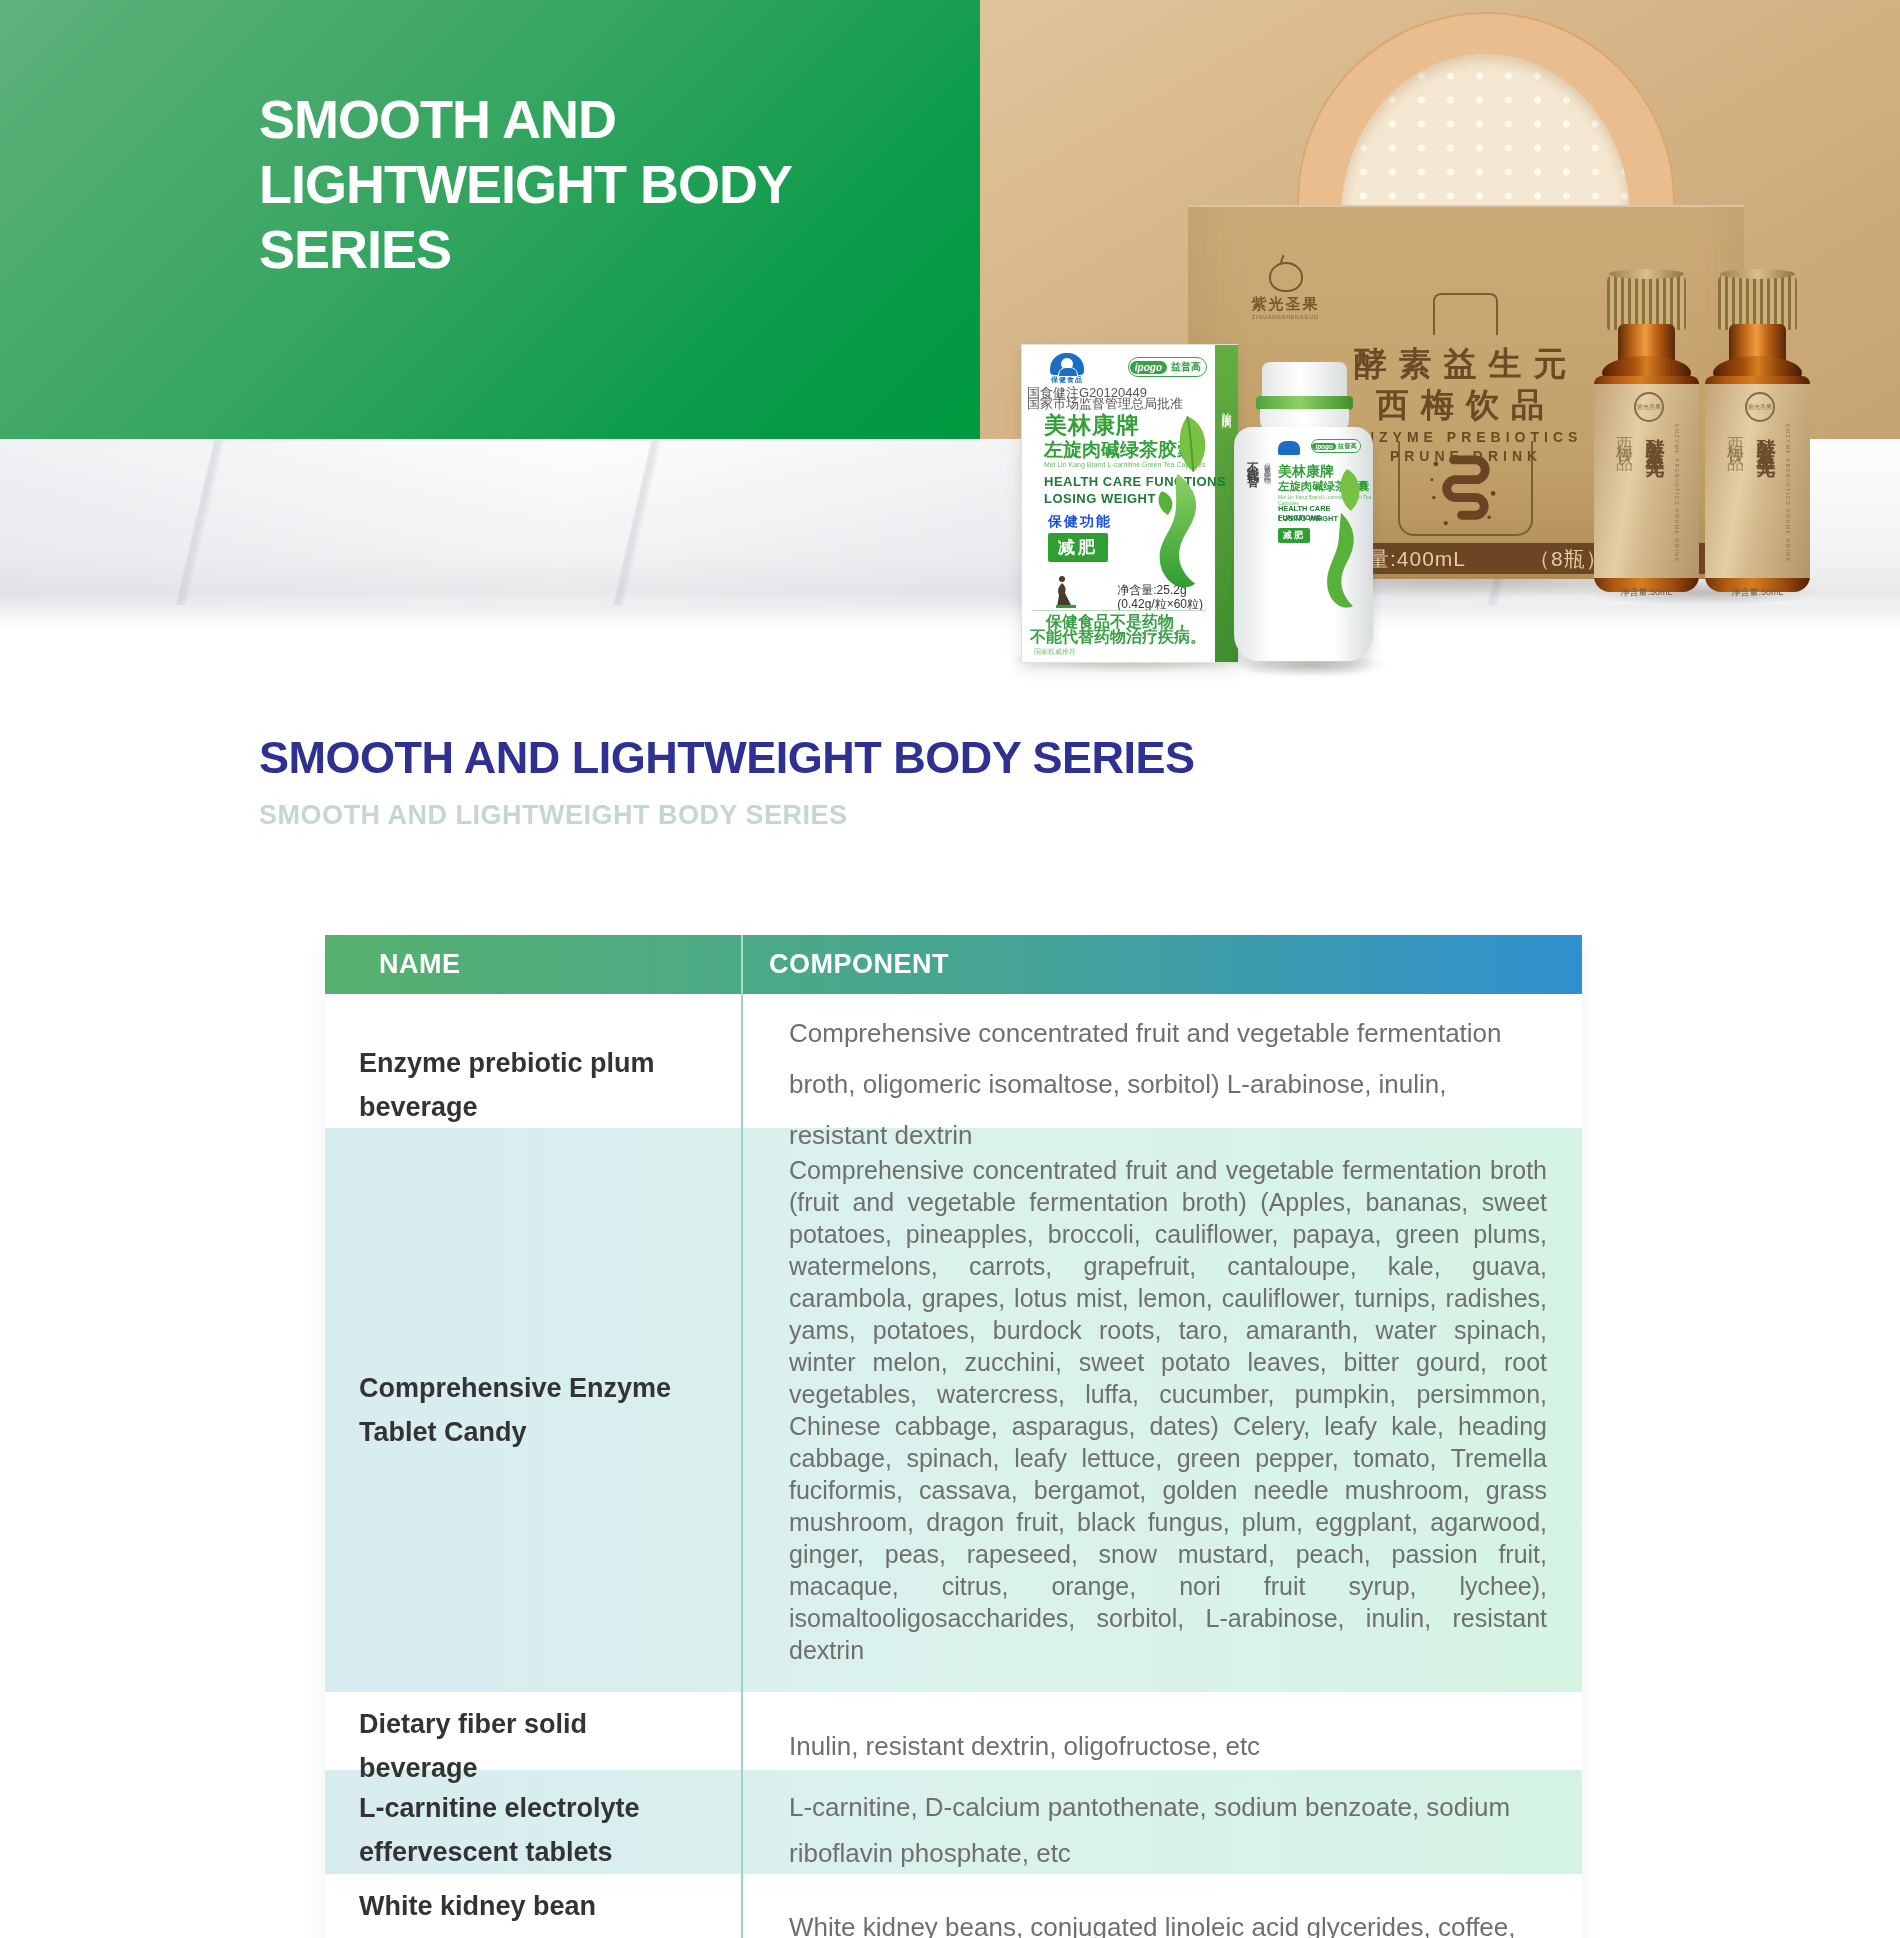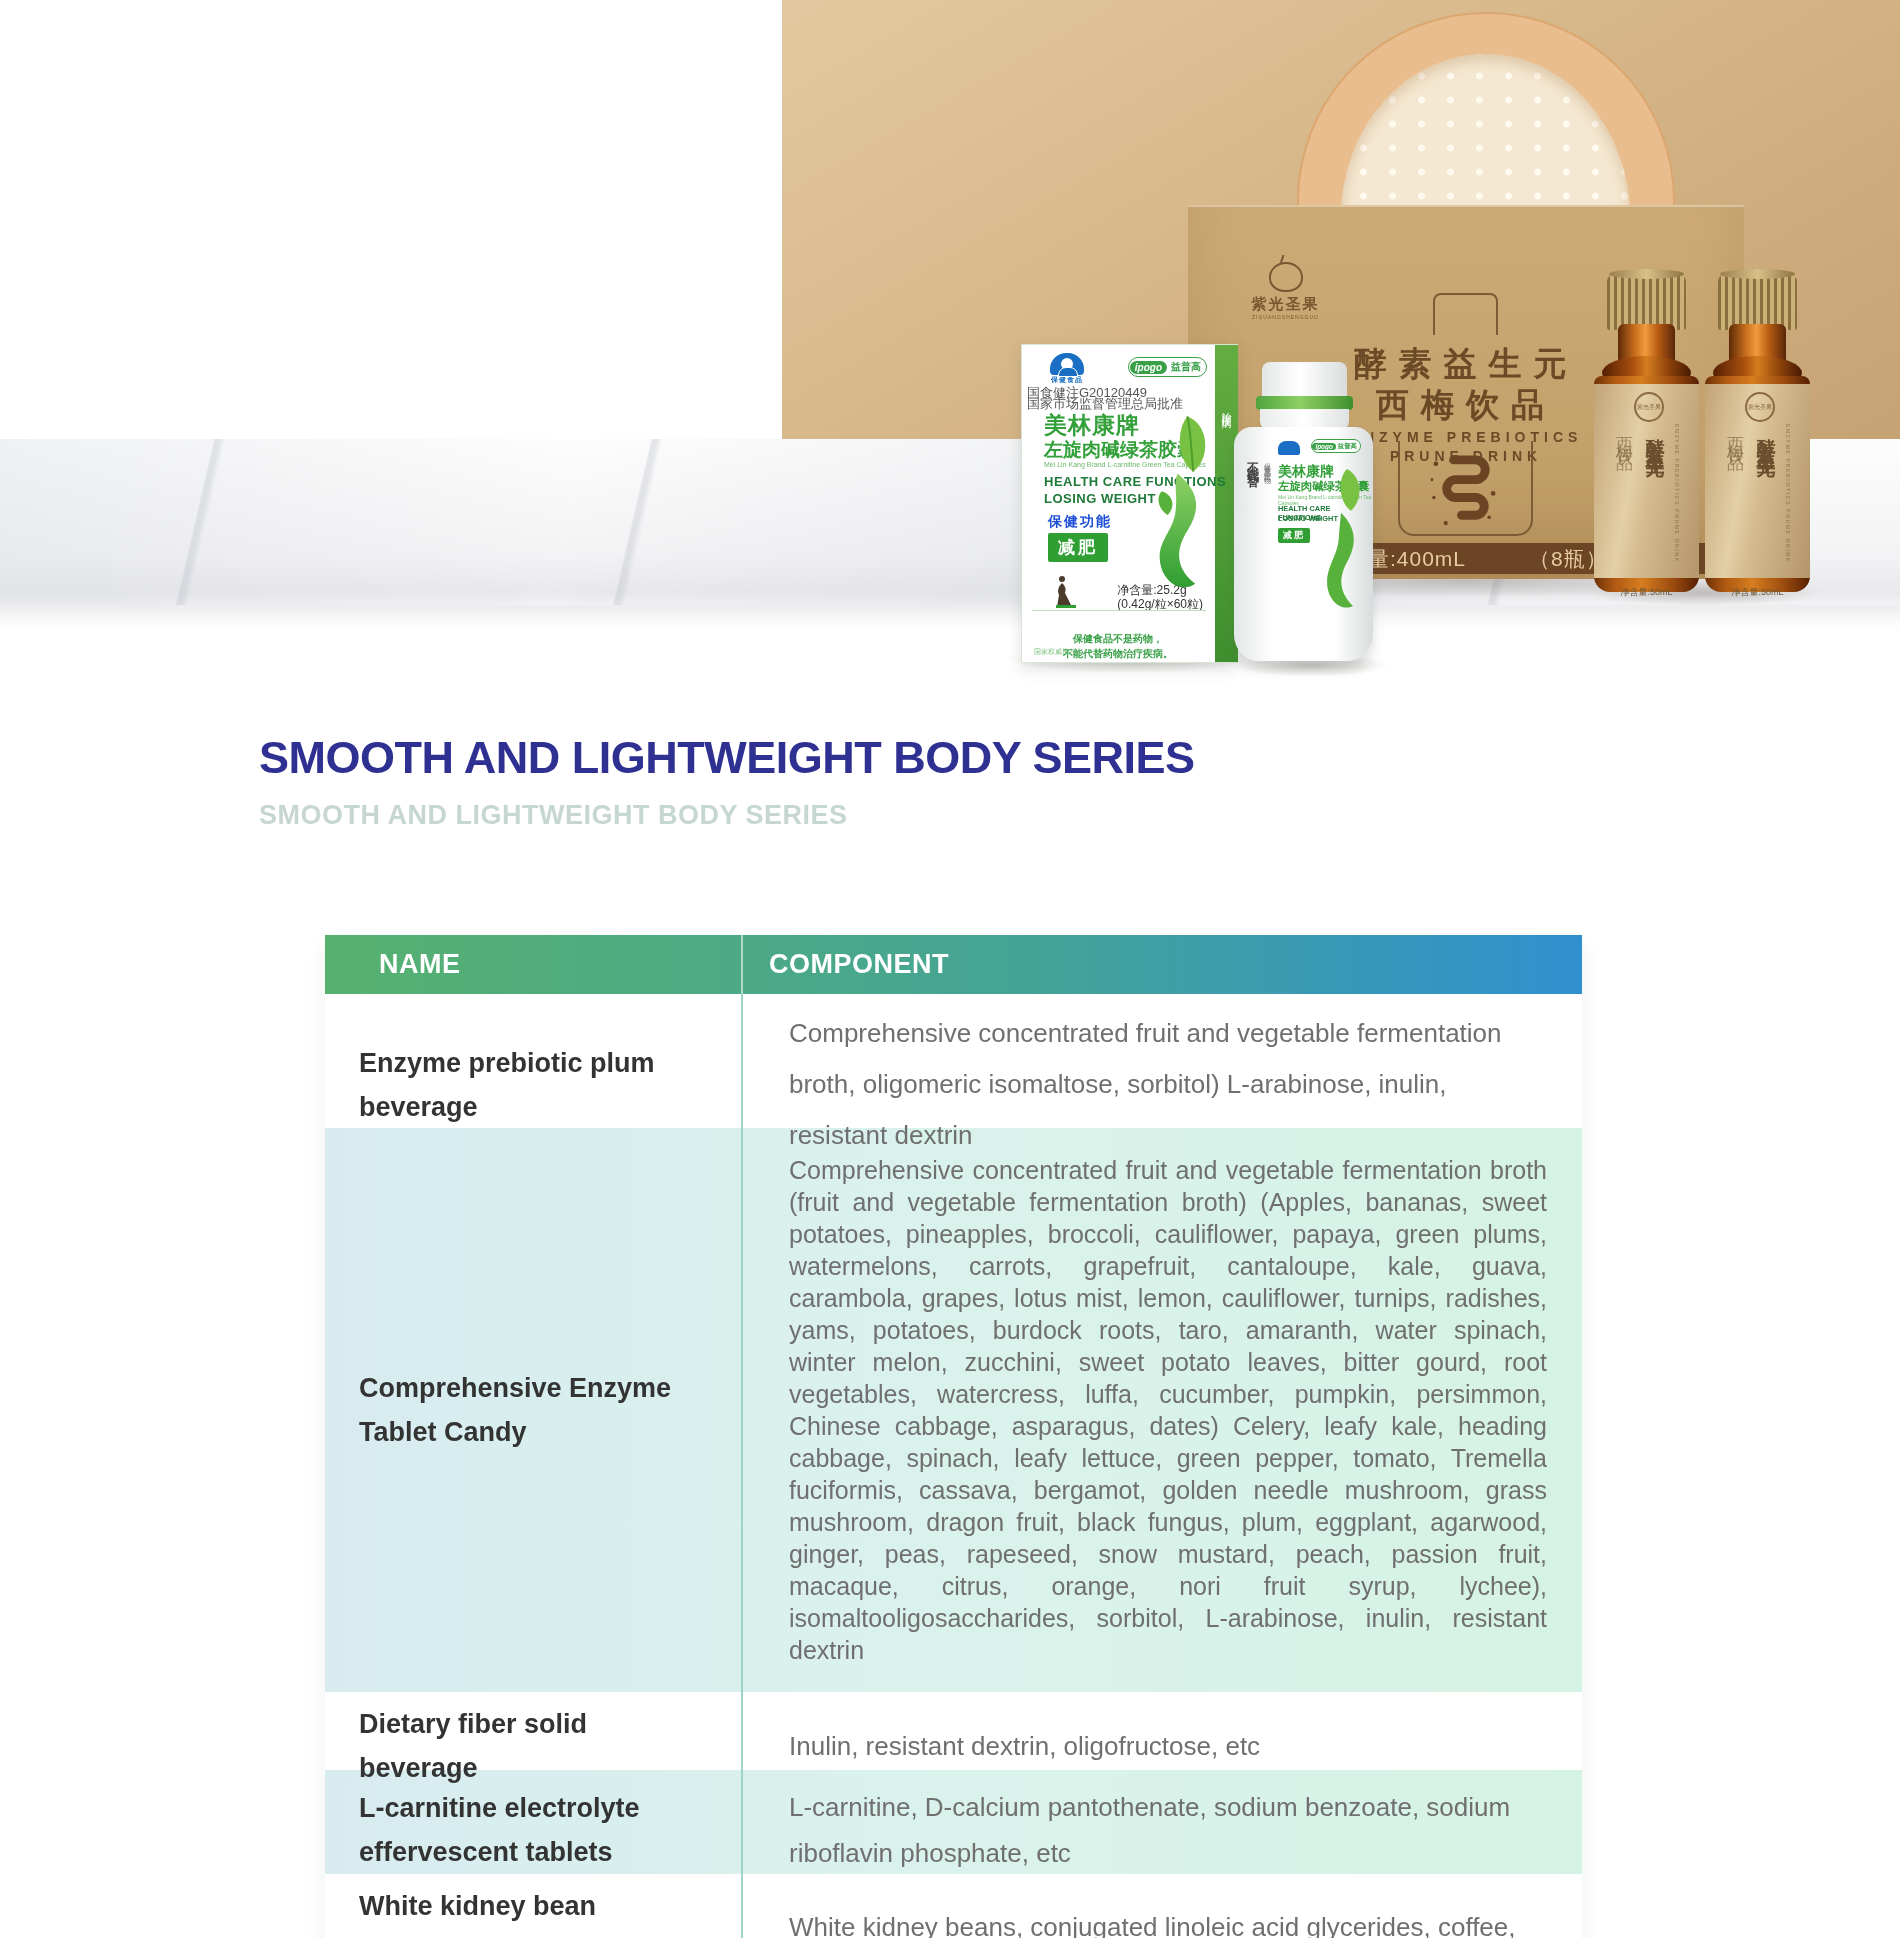--- a/index.html
+++ b/index.html
@@ -86,21 +86,21 @@
   .gb-name-en{position:absolute;left:22px;top:116px;color:#6cb96a;font-size:7px;}
   .gb-hcf{position:absolute;left:22px;top:129px;color:#1e7a38;font-size:13px;font-weight:bold;letter-spacing:0.5px;}
   .gb-lw{position:absolute;left:22px;top:146px;color:#1e7a38;font-size:13px;font-weight:bold;letter-spacing:0.5px;}
   .gb-func{position:absolute;left:26px;top:168px;color:#1d4ed8;font-size:14px;font-weight:bold;letter-spacing:2px;}
   .gb-badge{position:absolute;left:26px;top:188px;background:#2f9e33;color:#ffffff;font-size:17px;font-weight:bold;
         padding:3px 10px;letter-spacing:3px;border-radius:2px;}
   .gb-figure{position:absolute;left:30px;top:230px;}
   .gb-net{position:absolute;right:34px;top:238px;color:#333;font-size:12px;line-height:14px;text-align:left;}
   .gb-rule{position:absolute;left:10px;top:265px;width:174px;height:1px;background:#bfe0bc;}
   .gb-disc{position:absolute;left:0;top:269px;width:192px;text-align:center;color:#3aa048;
-        font-size:10px;font-weight:bold;line-height:15px;margin-top:17px;}
+        font-size:16px;font-weight:bold;line-height:15px;}
   .gb-note{position:absolute;left:12px;top:302px;color:#7fbf7d;font-size:7px;}
   .gb-leaf{position:absolute;right:24px;top:69px;}
 
   
   .white-bottle{position:absolute;left:1230px;top:362px;width:147px;height:303px;z-index:6;}
   .wb-cap{position:absolute;left:32px;top:0;width:85px;height:38px;background:linear-gradient(90deg,#e4e6e6,#ffffff 45%,#d9dcdc);border-radius:8px 8px 4px 4px;}
   .wb-band{position:absolute;left:26px;top:34px;width:97px;height:14px;background:linear-gradient(90deg,#4fa33c,#8ed064 45%,#3f8f2e);border-radius:4px;}
   .wb-neck{position:absolute;left:30px;top:47px;width:89px;height:22px;background:linear-gradient(90deg,#e9ebeb,#ffffff 50%,#dfe2e2);border-radius:0 0 10px 10px;}
   .wb-body{position:absolute;left:4px;top:65px;width:139px;height:234px;
         background:linear-gradient(90deg,#e3e6e6 0%,#ffffff 28%,#ffffff 72%,#d8dcdc 100%);
@@ -327,20 +327,27 @@
         <div class="wb-badge">减肥</div>
         <div class="wb-leaf">
           <svg width="40" height="149" viewBox="0 0 40 150">
             <path d="M24 2 C40 10 40 34 28 44 C16 36 14 12 24 2 Z" fill="#79c142"></path>
             <path d="M18 46 C34 62 34 78 24 96 C14 114 18 128 30 140 C18 146 4 134 4 116 C4 98 16 88 16 68 Z" fill="#58b13a"></path>
           </svg>
         </div>
       </div>
     </div>
 
+    <div class="green-banner">
+      <h1 class="hero-title">
+        <span>SMOOTH AND</span><br>
+        <span>LIGHTWEIGHT BODY</span><br>
+        <span>SERIES</span>
+      </h1>
+    </div>
   </section>
 
   <section class="content">
     <h2 class="sec-title">SMOOTH AND LIGHTWEIGHT BODY SERIES</h2>
     <div class="sec-sub">SMOOTH AND LIGHTWEIGHT BODY SERIES</div>
 
     <div class="ctable">
       <div class="t-head">
         <div class="hc name">NAME</div>
         <div class="hc comp">COMPONENT</div>

